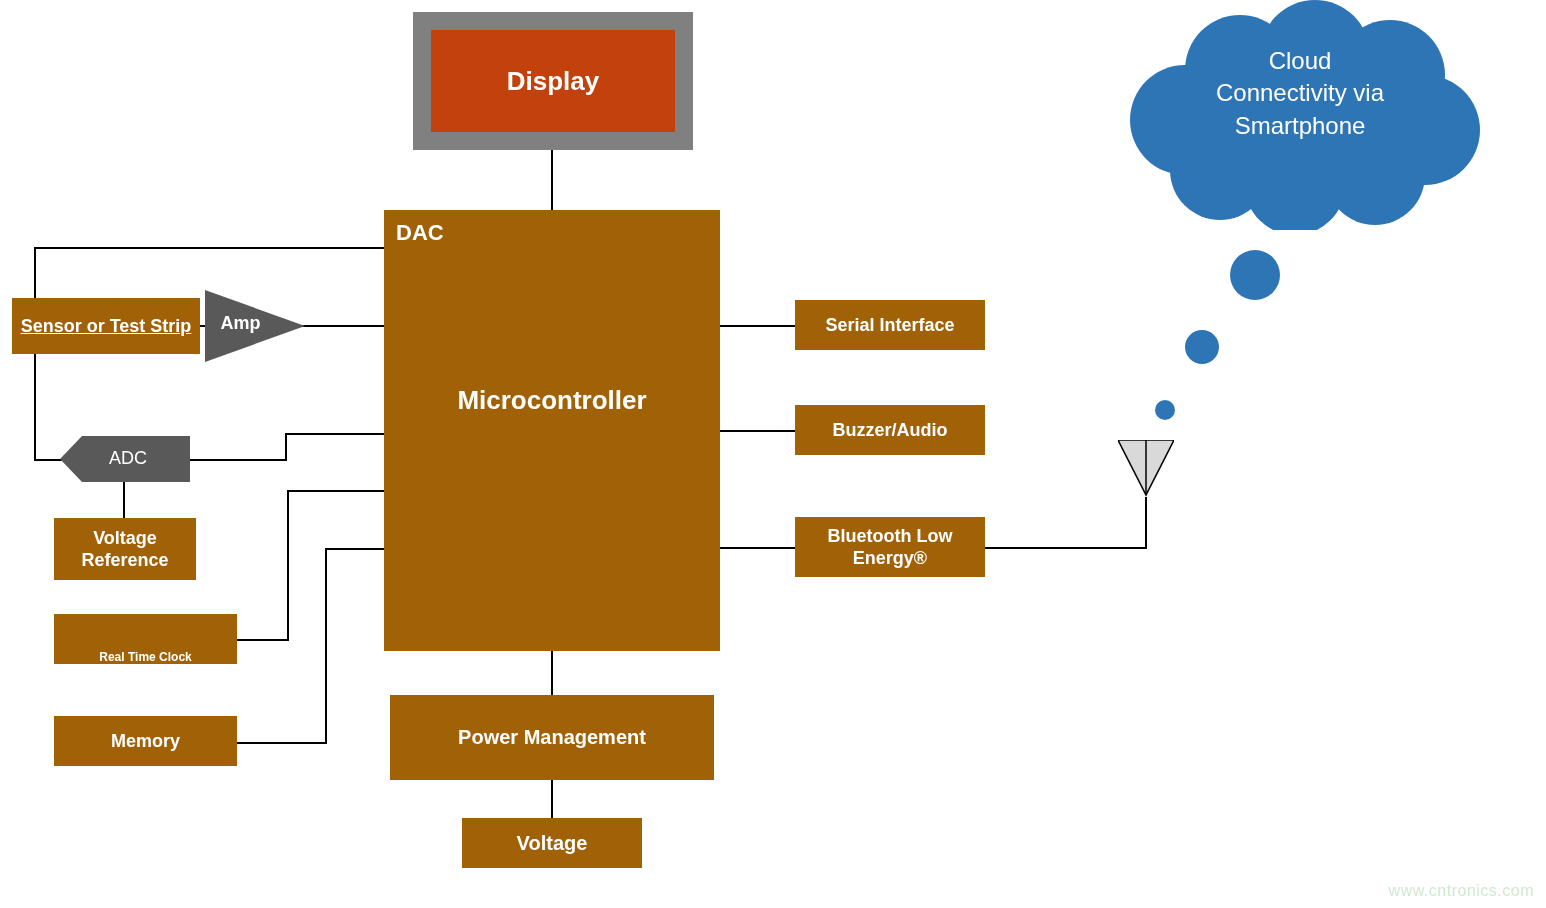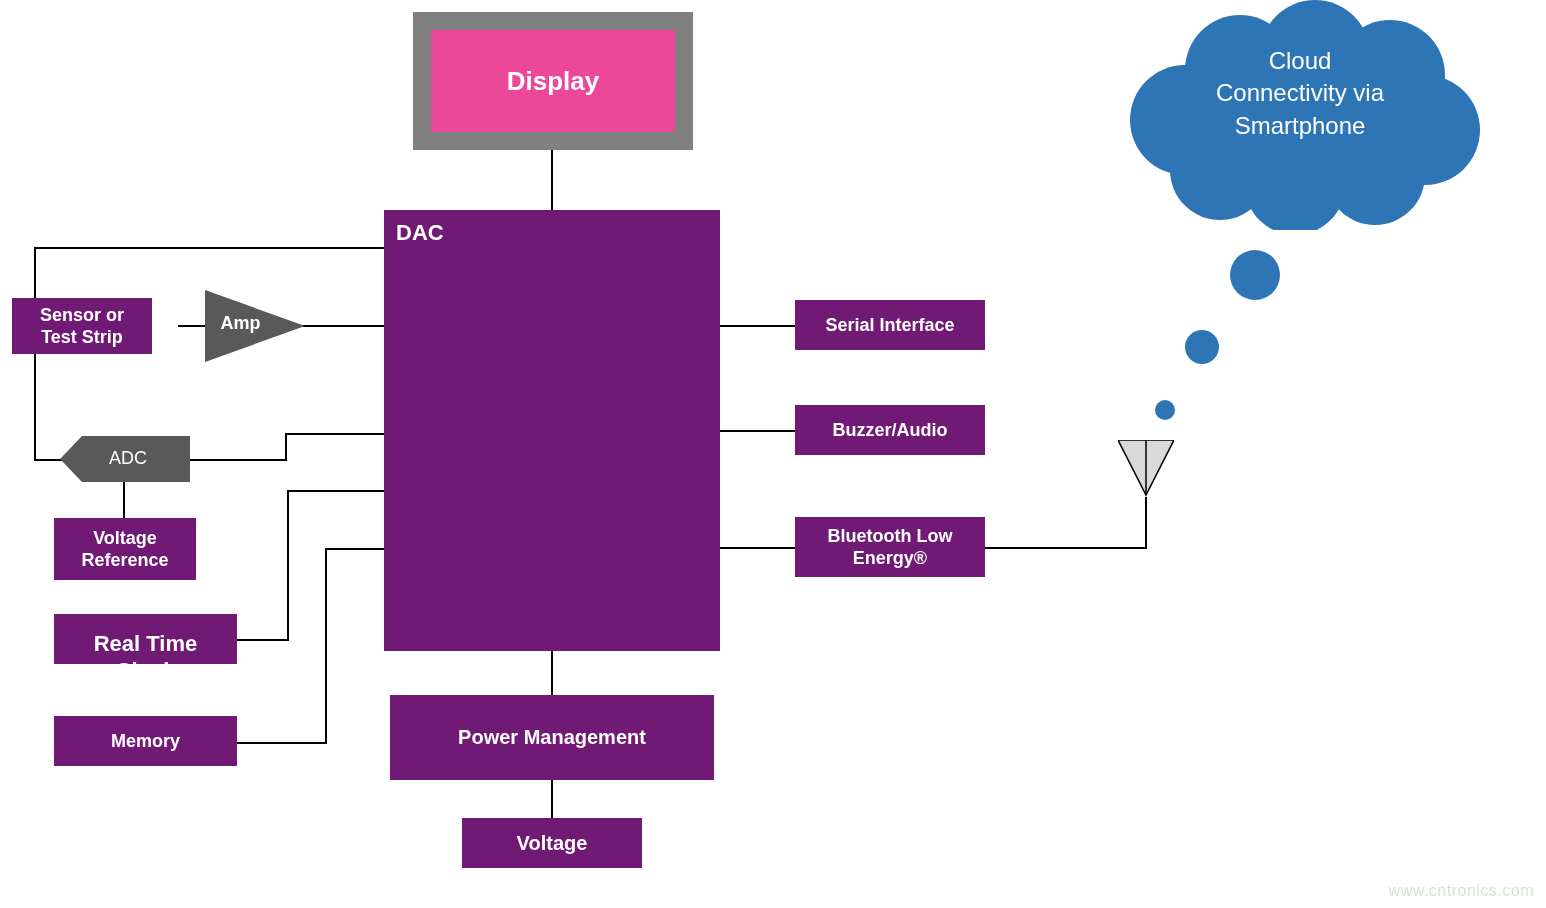--- a/index.html
+++ b/index.html
@@ -7,42 +7,42 @@
     padding: 0;
     width: 1546px;
     height: 908px;
     background: #ffffff;
     font-family: Arial, Helvetica, sans-serif;
     position: relative;
     overflow: hidden;
   }
   .block {
     position: absolute;
-    background: #701a75;
+    background: #a16207;
     color: #ffffff;
     font-weight: bold;
     display: flex;
     align-items: center;
     justify-content: center;
     text-align: center;
     box-sizing: border-box;
   }
   .block-label {
     padding: 4px 8px;
     line-height: 1.25;
   }
   .display-outer {
     position: absolute;
     background: #808080;
     display: flex;
     align-items: center;
     justify-content: center;
   }
   .display-inner {
-    background: #ec4899;
+    background: #c2410c;
     color: #ffffff;
     font-weight: bold;
     display: flex;
     align-items: center;
     justify-content: center;
     width: 100%;
     height: 100%;
   }
   .dac-label {
     position: absolute;
@@ -138,42 +138,43 @@
 <div class="line vline" style="left:1145px; top:497px; height:52px;"></div>
 
 <div class="display-outer" style="left:413px; top:12px; width:280px; height:138px; padding:18px; box-sizing:border-box;">
   <div class="display-inner">
     <span class="block-label" style="font-size:26px;">Display</span>
   </div>
 </div>
 
 <div class="block" style="left:384px; top:210px; width:336px; height:441px;">
   <span class="dac-label" style="left:12px; top:10px;">DAC</span>
-</div>
-
-<div class="block" style="left:12px; top:298px; width:140px; height:56px;">
+  <span class="mcu-label" style="left:0; right:0; top:175px; text-align:center;">Microcontroller</span>
+</div>
+
+<div class="block" style="left:12px; top:298px; width:188px; height:56px;text-decoration:underline;">
   <span class="block-label" style="font-size:18px;">Sensor or Test Strip</span>
 </div>
 
 <svg style="position:absolute; left:205px; top:290px; width:100px; height:72px;">
   <polygon points="0,0 100,36 0,72" fill="#595959"></polygon>
 </svg>
 <div style="position:absolute; left:213px; top:313px; width:55px; color:#fff; font-weight:bold; font-size:18px; text-align:center;">Amp</div>
 
 <svg style="position:absolute; left:60px; top:436px; width:130px; height:46px;">
   <polygon points="0,23 22,0 130,0 130,46 22,46" fill="#595959"></polygon>
 </svg>
 <div style="position:absolute; left:88px; top:448px; width:80px; color:#fff; font-weight:normal; font-size:18px; text-align:center;">ADC</div>
 
 <div class="block" style="left:54px; top:518px; width:142px; height:62px;">
   <span class="block-label" style="font-size:18px;">Voltage Reference</span>
 </div>
 
 <div class="block" style="left:54px; top:614px; width:183px; height:50px;">
-  <span class="block-label" style="font-size:22px;margin-top:36px;">Real Time Clock</span>
+  <span class="block-label" style="font-size:12px;margin-top:36px;">Real Time Clock</span>
 </div>
 
 <div class="block" style="left:54px; top:716px; width:183px; height:50px;">
   <span class="block-label" style="font-size:18px;">Memory</span>
 </div>
 
 <div class="block" style="left:795px; top:300px; width:190px; height:50px;">
   <span class="block-label" style="font-size:18px;">Serial Interface</span>
 </div>
 

